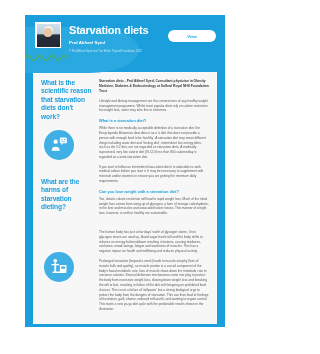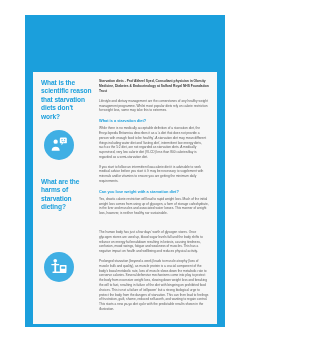--- a/index.html
+++ b/index.html
@@ -224,20 +224,42 @@
   .section-gap { height: 9px; }
   .section2-gap { height: 18px; }
 </style>
 </head>
 <body>
 
 <div class="page">
 
   <div class="article-card">
 
+    <div class="header">
+
+      <div class="header-blob"></div>
+
+      <svg class="squiggle" viewBox="0 0 46 9">
+        <path d="M0 5 Q 3 0 6 5 T 12 5 T 18 5 T 24 5 T 30 5 T 36 5 T 42 5" fill="none" stroke="#4caf50" stroke-width="1.3"></path>
+      </svg>
+
+      <div class="header-inner">
+        <div class="avatar">
+          <div class="avatar-photo"></div>
+        </div>
+
+        <div class="header-text">
+          <div class="article-title">Starvation diets</div>
+          <div class="article-author">Prof Akheel Syed</div>
+          <div class="article-credit">© Prof Akheel Syed and The British Thyroid Foundation 2023</div>
+        </div>
+      </div>
+
+      <button class="view-button">View</button>
+    </div>
 
     <div class="sheet">
 
       <div class="col-left">
 
         <div class="section-heading">What is the scientific reason that starvation diets don't work?</div>
 
         <div class="icon-circle">
           <svg width="20" height="20" viewBox="0 0 24 24">
             <circle cx="8" cy="8" r="2.6" fill="#ffffff"></circle>

